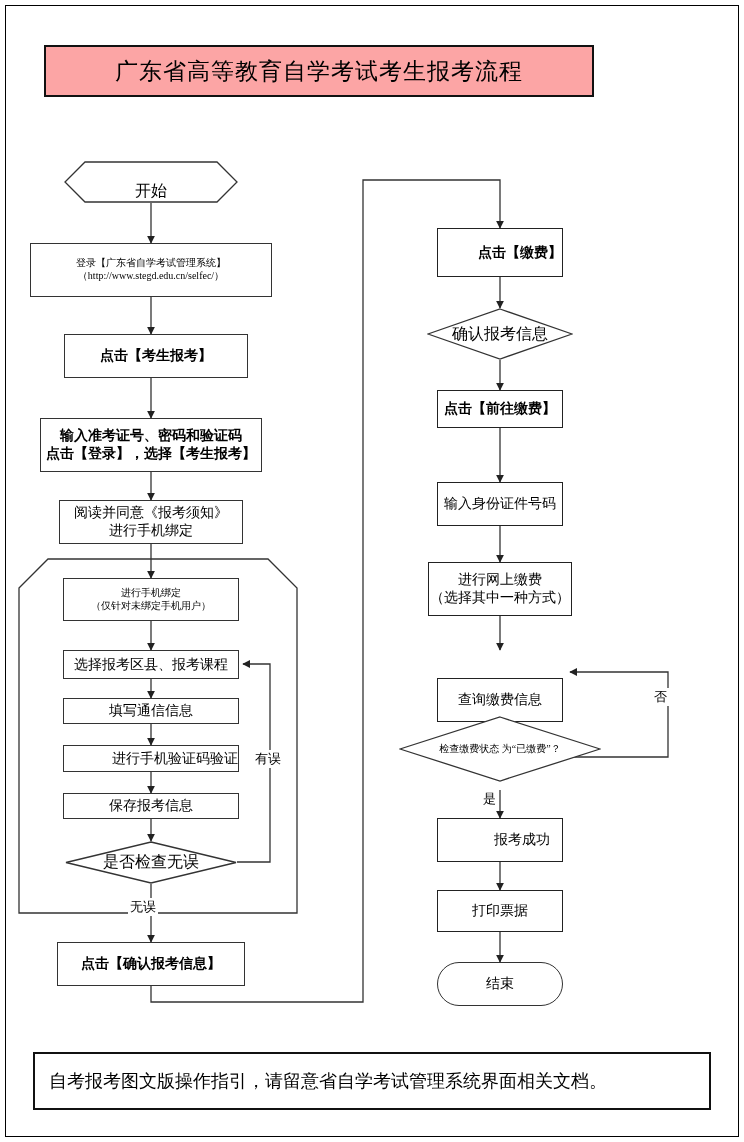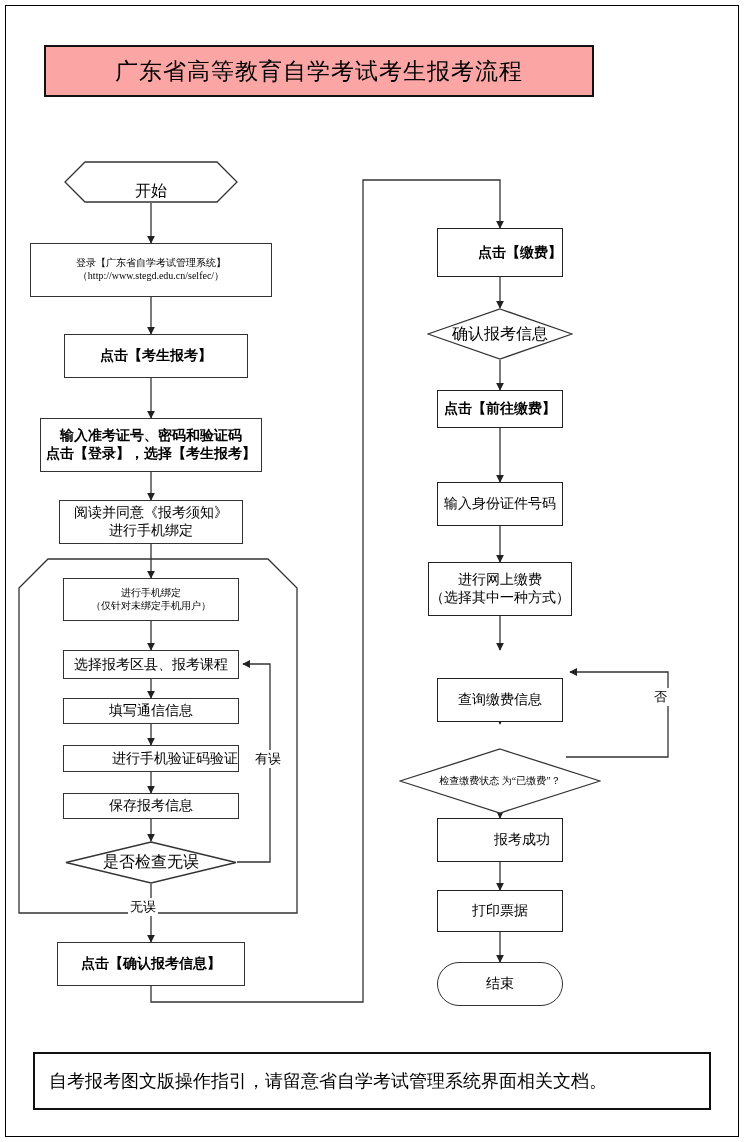--- a/index.html
+++ b/index.html
@@ -264,21 +264,21 @@
 
   <div class="node rect-strong" style="left:428px;top:562px;width:144px;height:54px;">
     <span class="label">进行网上缴费
 （选择其中一种方式）</span>
   </div>
 
   <div class="node rect-strong" style="left:437px;top:678px;width:126px;height:44px;text-align:right;">
     <span class="label">查询缴费信息</span>
   </div>
 
-  <div class="diamondwrap" style="left:399px;top:748px;width:202px;height:66px;">
+  <div class="diamondwrap" style="left:399px;top:716px;width:202px;height:66px;">
     <svg width="202" height="66" viewBox="0 0 202 66">
       <path d="M 101 1 L 201 33 L 101 65 L 1 33 Z" fill="#fff" stroke="#333" stroke-width="1.3"></path>
     </svg>
     <span class="label small">检查缴费状态
 为“已缴费”？</span>
   </div>
 
   <div class="edge-label" style="left:652px;top:688px;">否</div>
 
   <div class="edge-label" style="left:481px;top:790px;">是</div>

